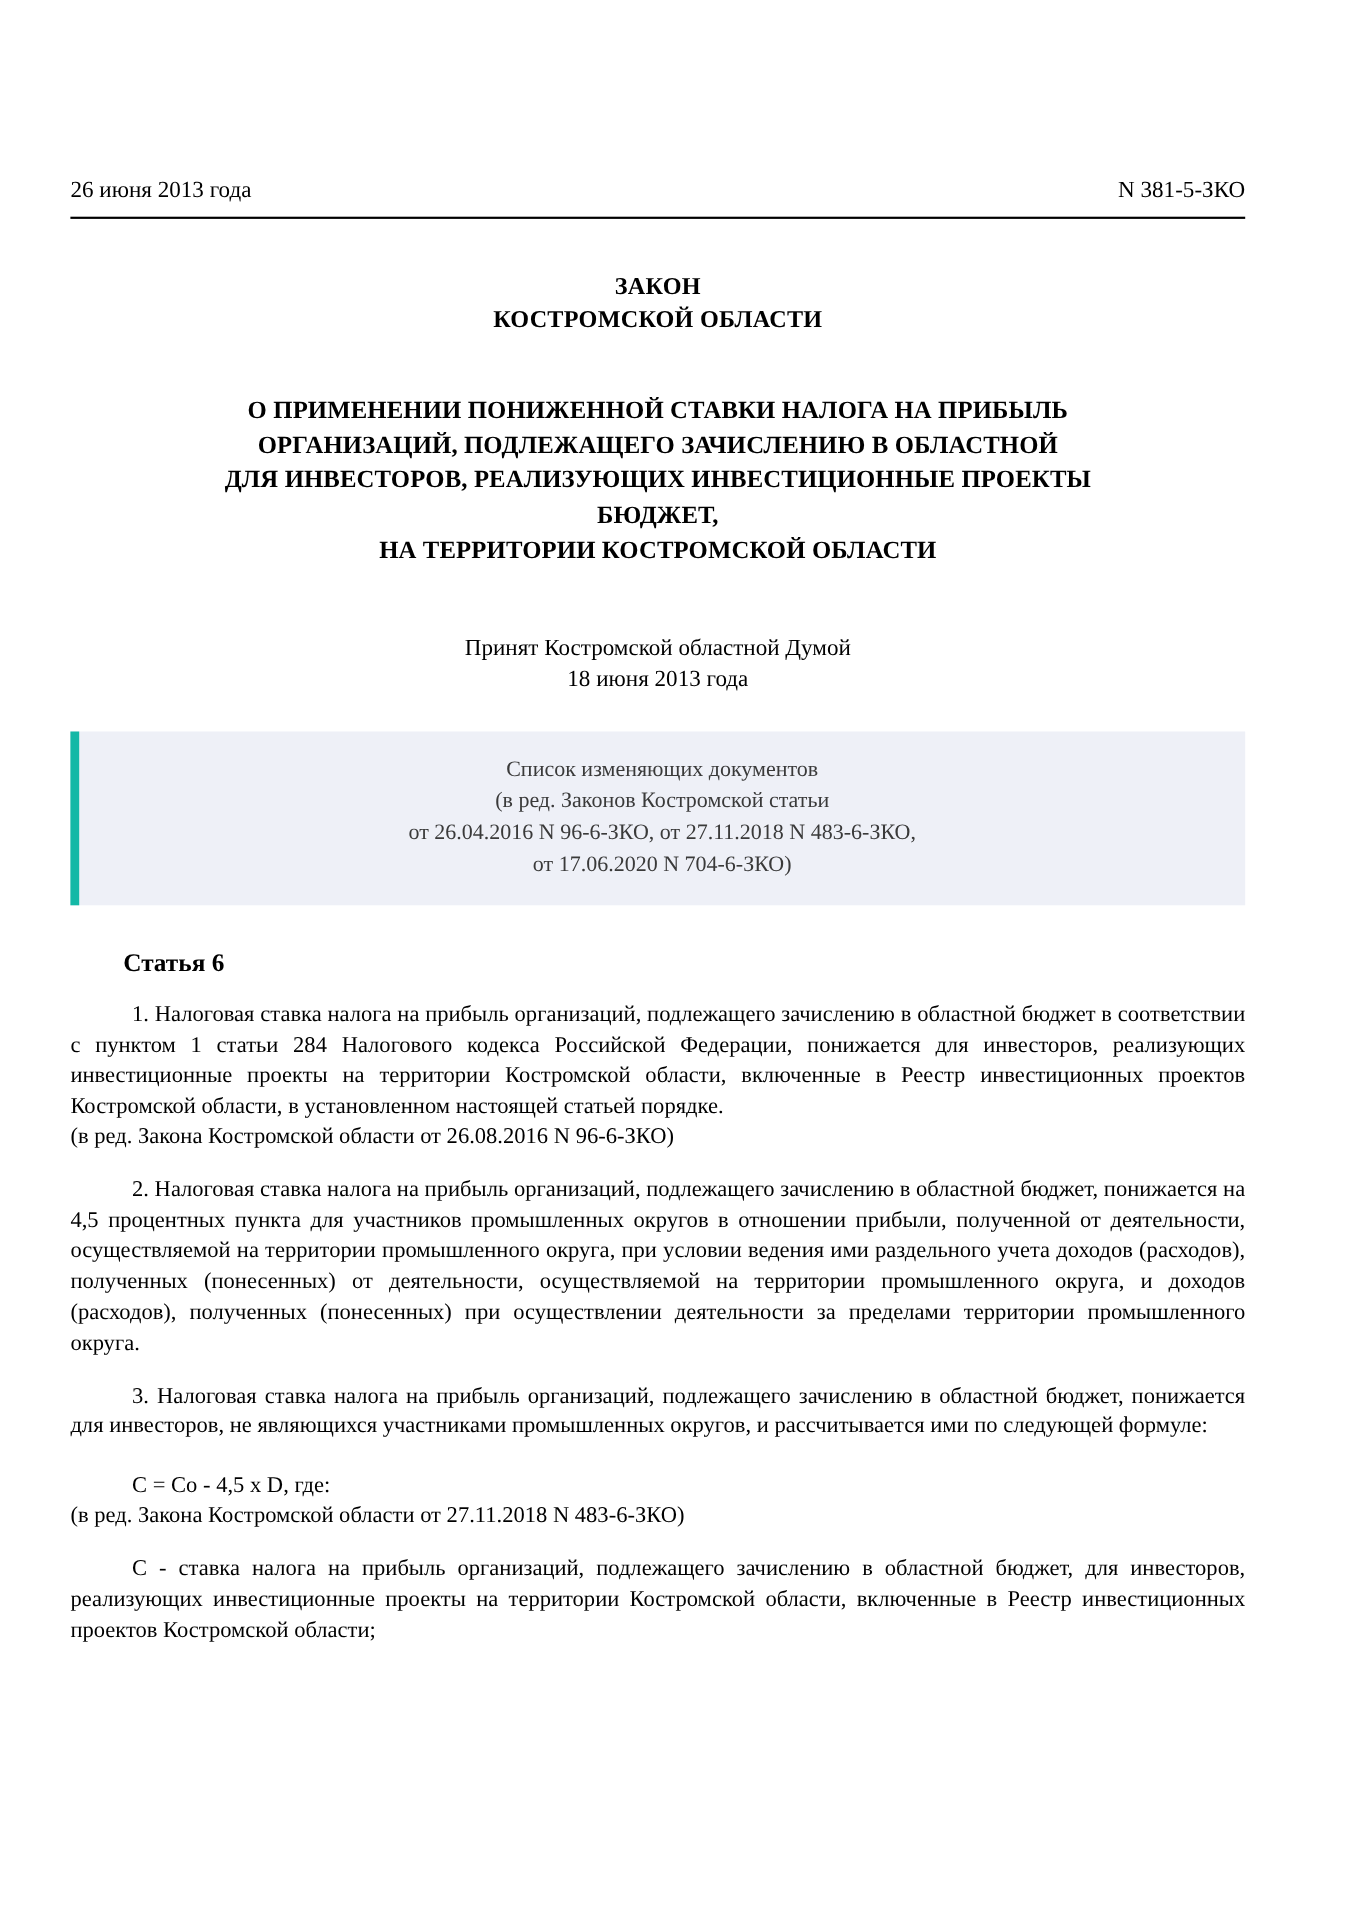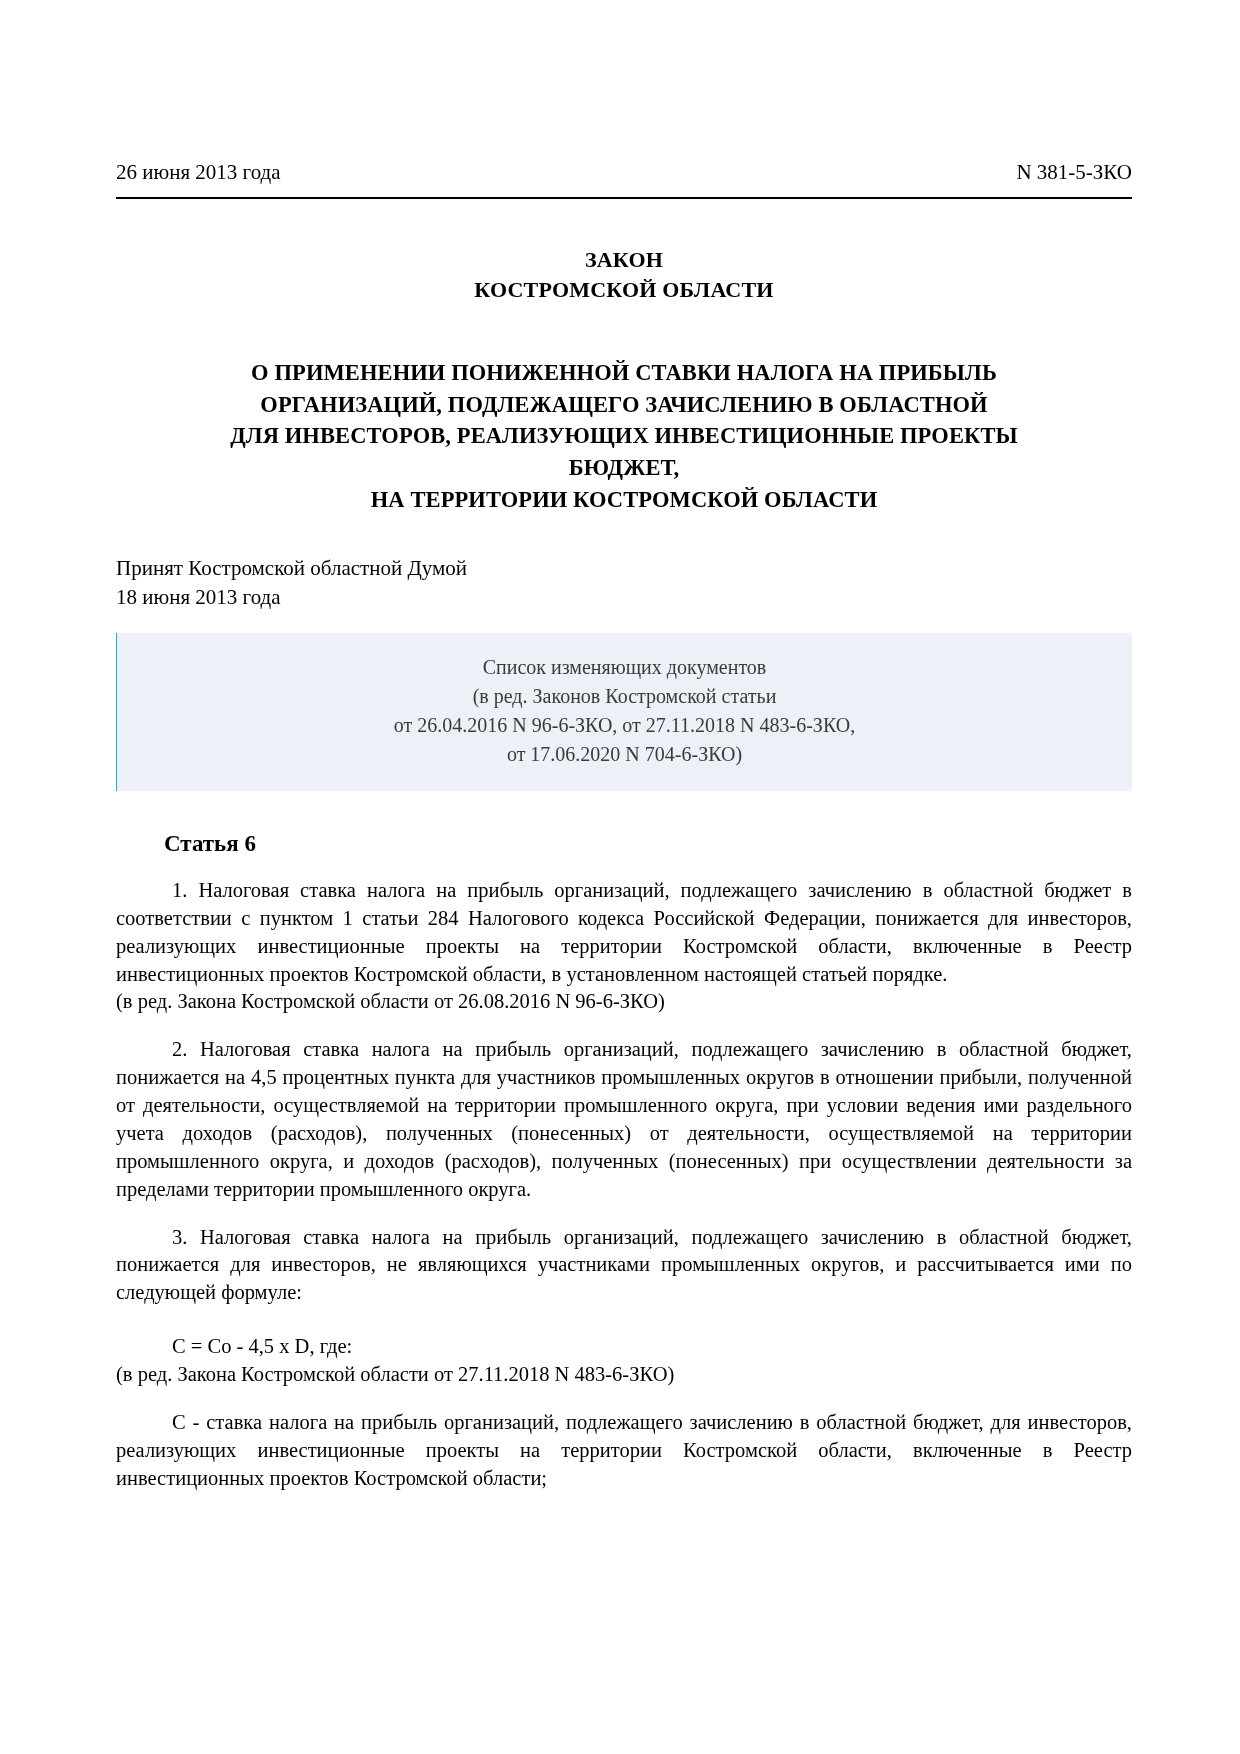--- a/index.html
+++ b/index.html
@@ -11,21 +11,21 @@
     width: 1240px;
     height: 1754px;
     font-family: "Liberation Serif", serif;
     color: #000000;
     position: relative;
   }
   .page {
     box-sizing: border-box;
     width: 1240px;
     height: 1754px;
-    padding: 160px 108px 60px 116px;
+    padding: 160px 108px 60px 64px;
     position: relative;
   }
   .header-line {
     display: flex;
     justify-content: space-between;
     align-items: baseline;
     font-size: 21px;
     line-height: 1.2;
   }
   .rule {
@@ -42,29 +42,29 @@
   }
   .law-subject {
     text-align: center;
     font-weight: bold;
     font-size: 22.5px;
     line-height: 1.42;
     margin-top: 52px;
     letter-spacing: 0.1px;
   }
   .adopted {
-    text-align: left;
+    text-align: center;
     font-size: 21px;
     line-height: 1.35;
-    margin-top: 38px;
+    margin-top: 58px;
   }
   .changes-box {
-    margin-top: 22px;
+    margin-top: 34px;
     background: #eef0f7;
-    border-left: 1px solid #14b8a6;
+    border-left: 8px solid #14b8a6;
     padding: 20px 24px 22px 24px;
     text-align: center;
     color: #3a3a3a;
     font-size: 20px;
     line-height: 1.45;
   }
   .article-heading {
     font-weight: bold;
     font-size: 23px;
     margin-top: 40px;

